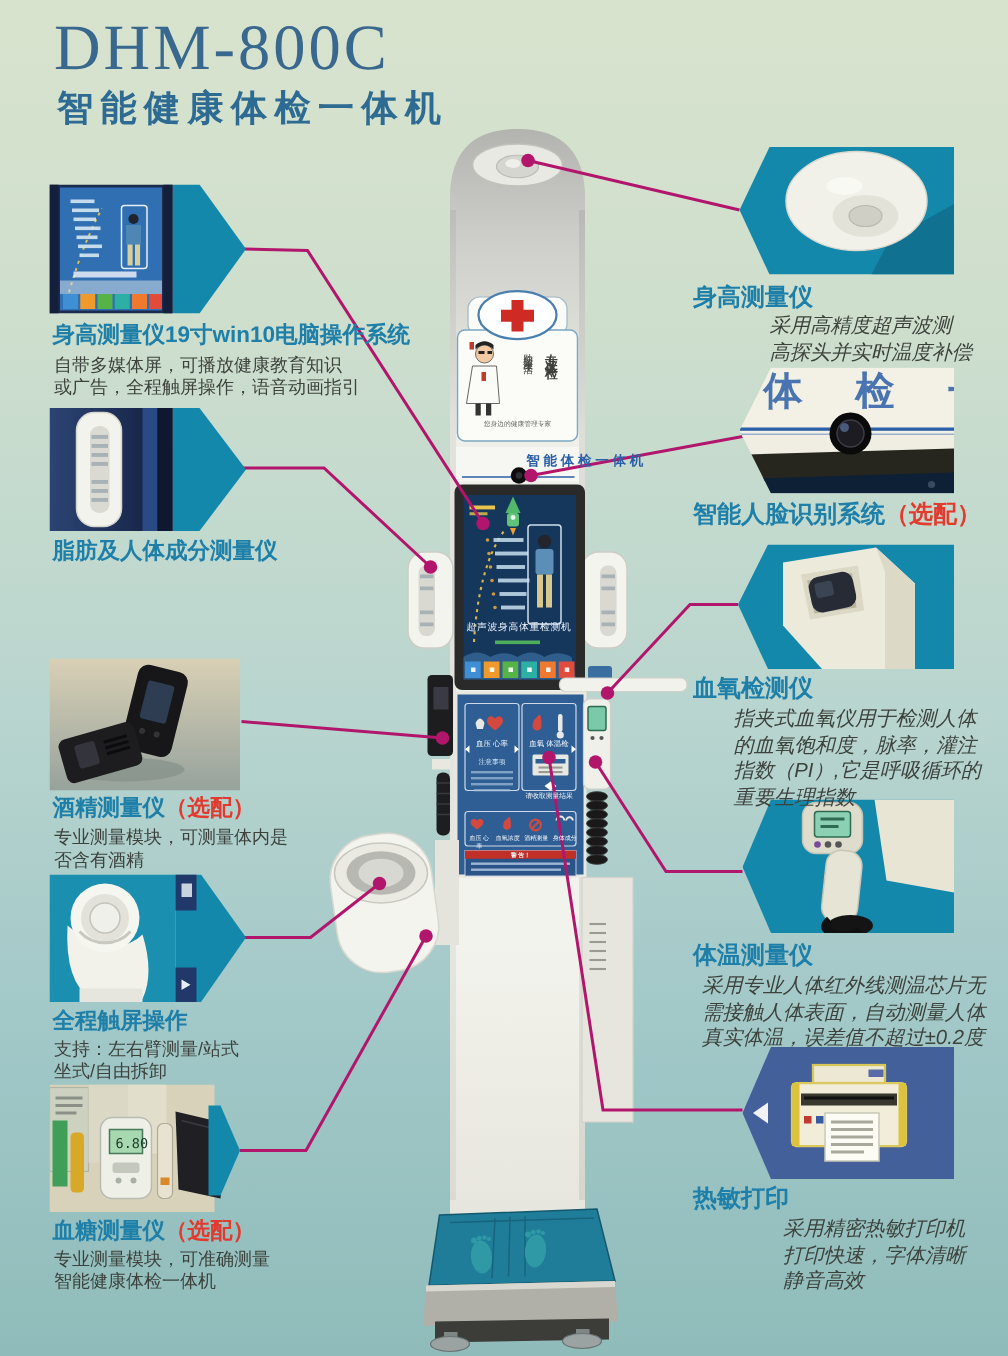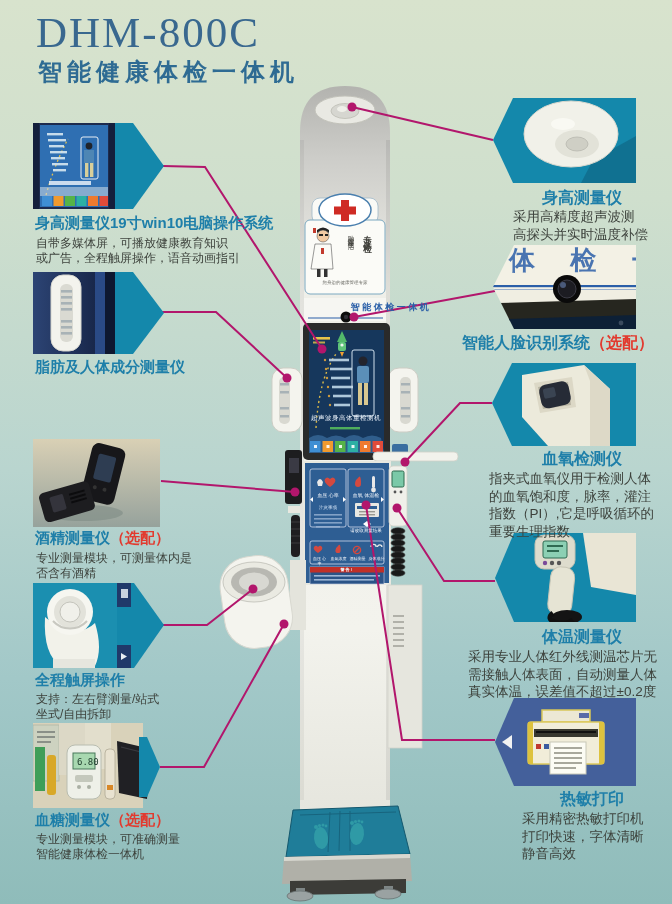--- a/index.html
+++ b/index.html
@@ -16,24 +16,24 @@
     font-family:"Liberation Serif","DejaVu Serif",serif;
     font-size:43px;color:#39688f;letter-spacing:2px;font-weight:500;
   }
   .model-sub{
     position:absolute;left:38px;top:56px;
     font-family:"Liberation Serif","DejaVu Serif",serif;
     font-size:24px;color:#2e6b93;letter-spacing:5px;font-weight:700;
   }
   
   .ct{position:absolute;font-size:15px;font-weight:700;color:#1e7fa9;white-space:nowrap;}
-  .ct.r{font-size:16px;text-align:right;}
+  .ct.r{font-size:16px;text-align:left;}
   .opt{color:#e23a2e;}
   .cd{position:absolute;font-size:12px;line-height:1.25;color:#3d423c;white-space:pre-line;}
-  .cd.r{font-size:13.5px;line-height:1.3;}
+  .cd.r{font-size:13.5px;line-height:1.3;font-style:italic;}
   
   .m-band{position:absolute;left:303px;top:301px;width:84px;text-align:center;
           font-size:9px;font-weight:700;color:#2b5fa8;letter-spacing:2.5px;margin-left:46px;}
   .v-text{position:absolute;writing-mode:vertical-rl;text-orientation:upright;color:#3f3f3a;}
   .sign-cap{position:absolute;left:305px;top:280px;width:80px;text-align:center;font-size:4.5px;color:#6a6a64;}
   .scr-cap{position:absolute;left:308px;top:414px;width:76px;text-align:center;font-size:6.5px;color:#eaf2fa;letter-spacing:.5px;}
   .p-txt{position:absolute;text-align:center;color:#f2f6fb;}
 </style>
 </head>
 <body>

